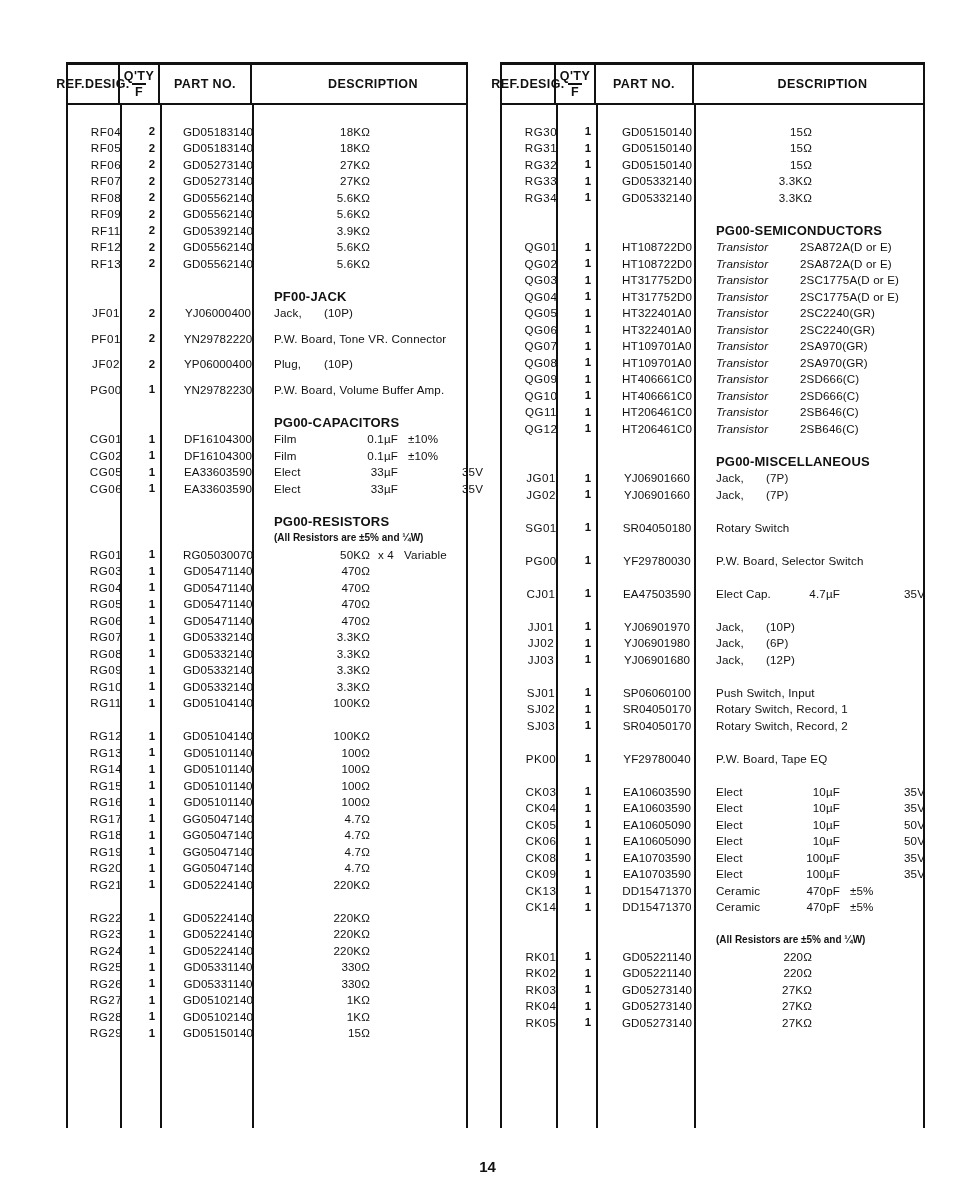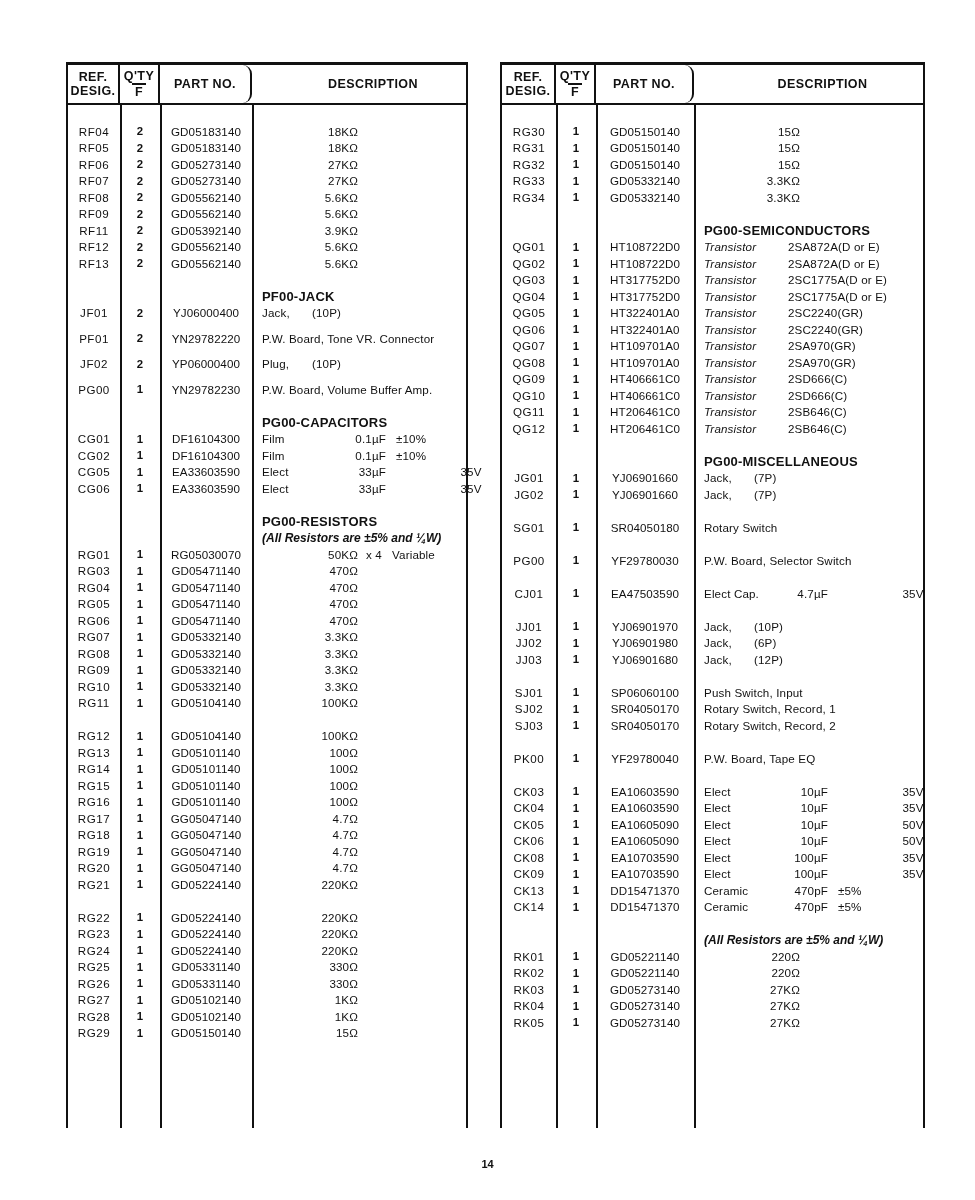--- a/index.html
+++ b/index.html
@@ -49,23 +49,23 @@
     justify-content: center;
     font-size: 12.5px;
     font-weight: bold;
     letter-spacing: .4px;
     text-align: center;
     line-height: 1.12;
     border-right: 2px solid #111;
   }
   .th:last-child { border-right: none; }
 
-  .th-ref  { width: 52px; flex: none; flex-direction: column; }
+  .th-ref  { width: 52px; flex: none; flex-direction: row; }
   .th-qty  { width: 40px; flex: none; flex-direction: column; padding: 12px; }
-  .th-part { width: 92px; flex: none; border-radius: 9px; }
+  .th-part { width: 92px; flex: none; }
   .th-desc { flex: 1 1 auto; margin-left: 28px; }
 
   #table-right .th-ref  { width: 54px; }
   #table-right .th-qty  { width: 40px; }
   #table-right .th-part { width: 98px; }
 
   .qty-top {
     height: 19px;
     width: 100%;
     display: flex;
@@ -82,20 +82,21 @@
     justify-content: center;
     box-sizing: border-box;
   }
 
   
   .tbody {
     position: relative;
     height: calc(100% - 40px);
     padding-top: 18px;
     box-sizing: border-box;
+    padding-left: 12px;
   }
   
   .vrule {
     position: absolute;
     top: 0;
     bottom: 0;
     width: 0;
     border-left: 2px solid #111;
   }
 
@@ -137,48 +138,47 @@
   #table-right .c-part { width: 98px; }
 
   
   .c-desc.sect {
     font-weight: bold;
     font-size: 13px;
     letter-spacing: .2px;
   }
   .c-desc.note {
     font-weight: bold;
-    font-size: 12px;
+    font-size: 10px;
     letter-spacing: 0;
-    font-style: italic;
   }
 
   
   .d-type  { display: inline-block; width: 62px; }
   .d-val   { display: inline-block; width: 62px; text-align: right; }
   .d-tol   { display: inline-block; width: 54px; text-align: left; padding-left: 10px; }
-  .d-volt  { display: inline-block; width: 42px; text-align: center; }
+  .d-volt  { display: inline-block; width: 42px; text-align: left; }
   .d-plain { display: inline-block; }
   
   .d-res   { display: inline-block; width: 96px; text-align: right; }
   .d-extra { display: inline-block; padding-left: 8px; }
   
   .d-semi-type { display: inline-block; width: 84px; font-style: italic; }
   .d-semi-val  { display: inline-block; text-align: center; }
   
   .d-jack-l { display: inline-block; width: 50px; }
   .d-jack-r { display: inline-block; }
 
   .pagenum {
     position: absolute;
     left: 0;
     right: 0;
     top: 1158px;
     text-align: center;
-    font-size: 11px;
+    font-size: 15px;
     font-weight: bold;
   }
 </style>
 </head>
 <body>
 
 <div class="page">
 
   <div class="parts-table" id="table-left">
     <div class="thead">

